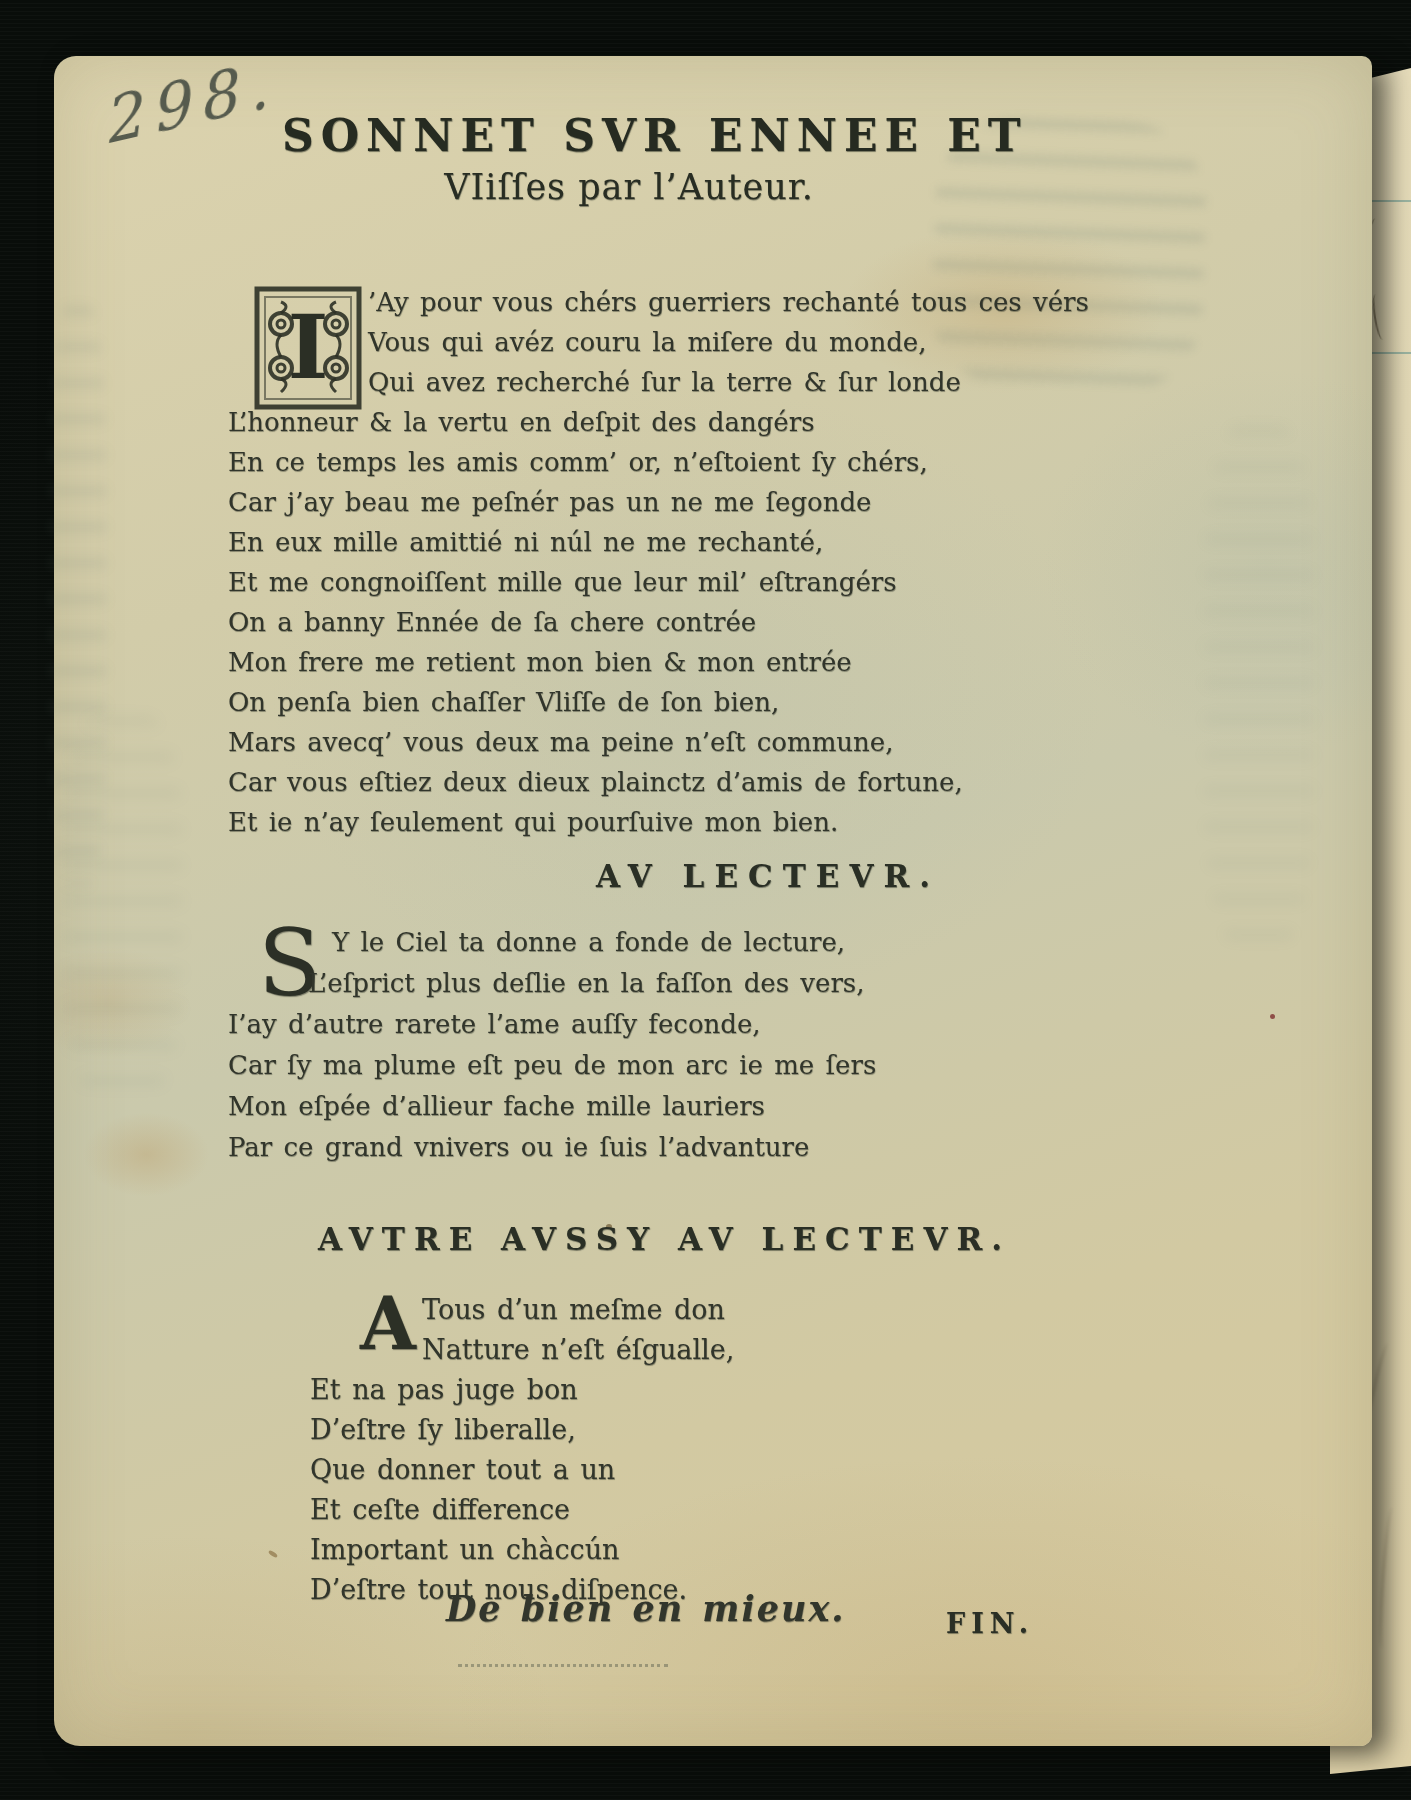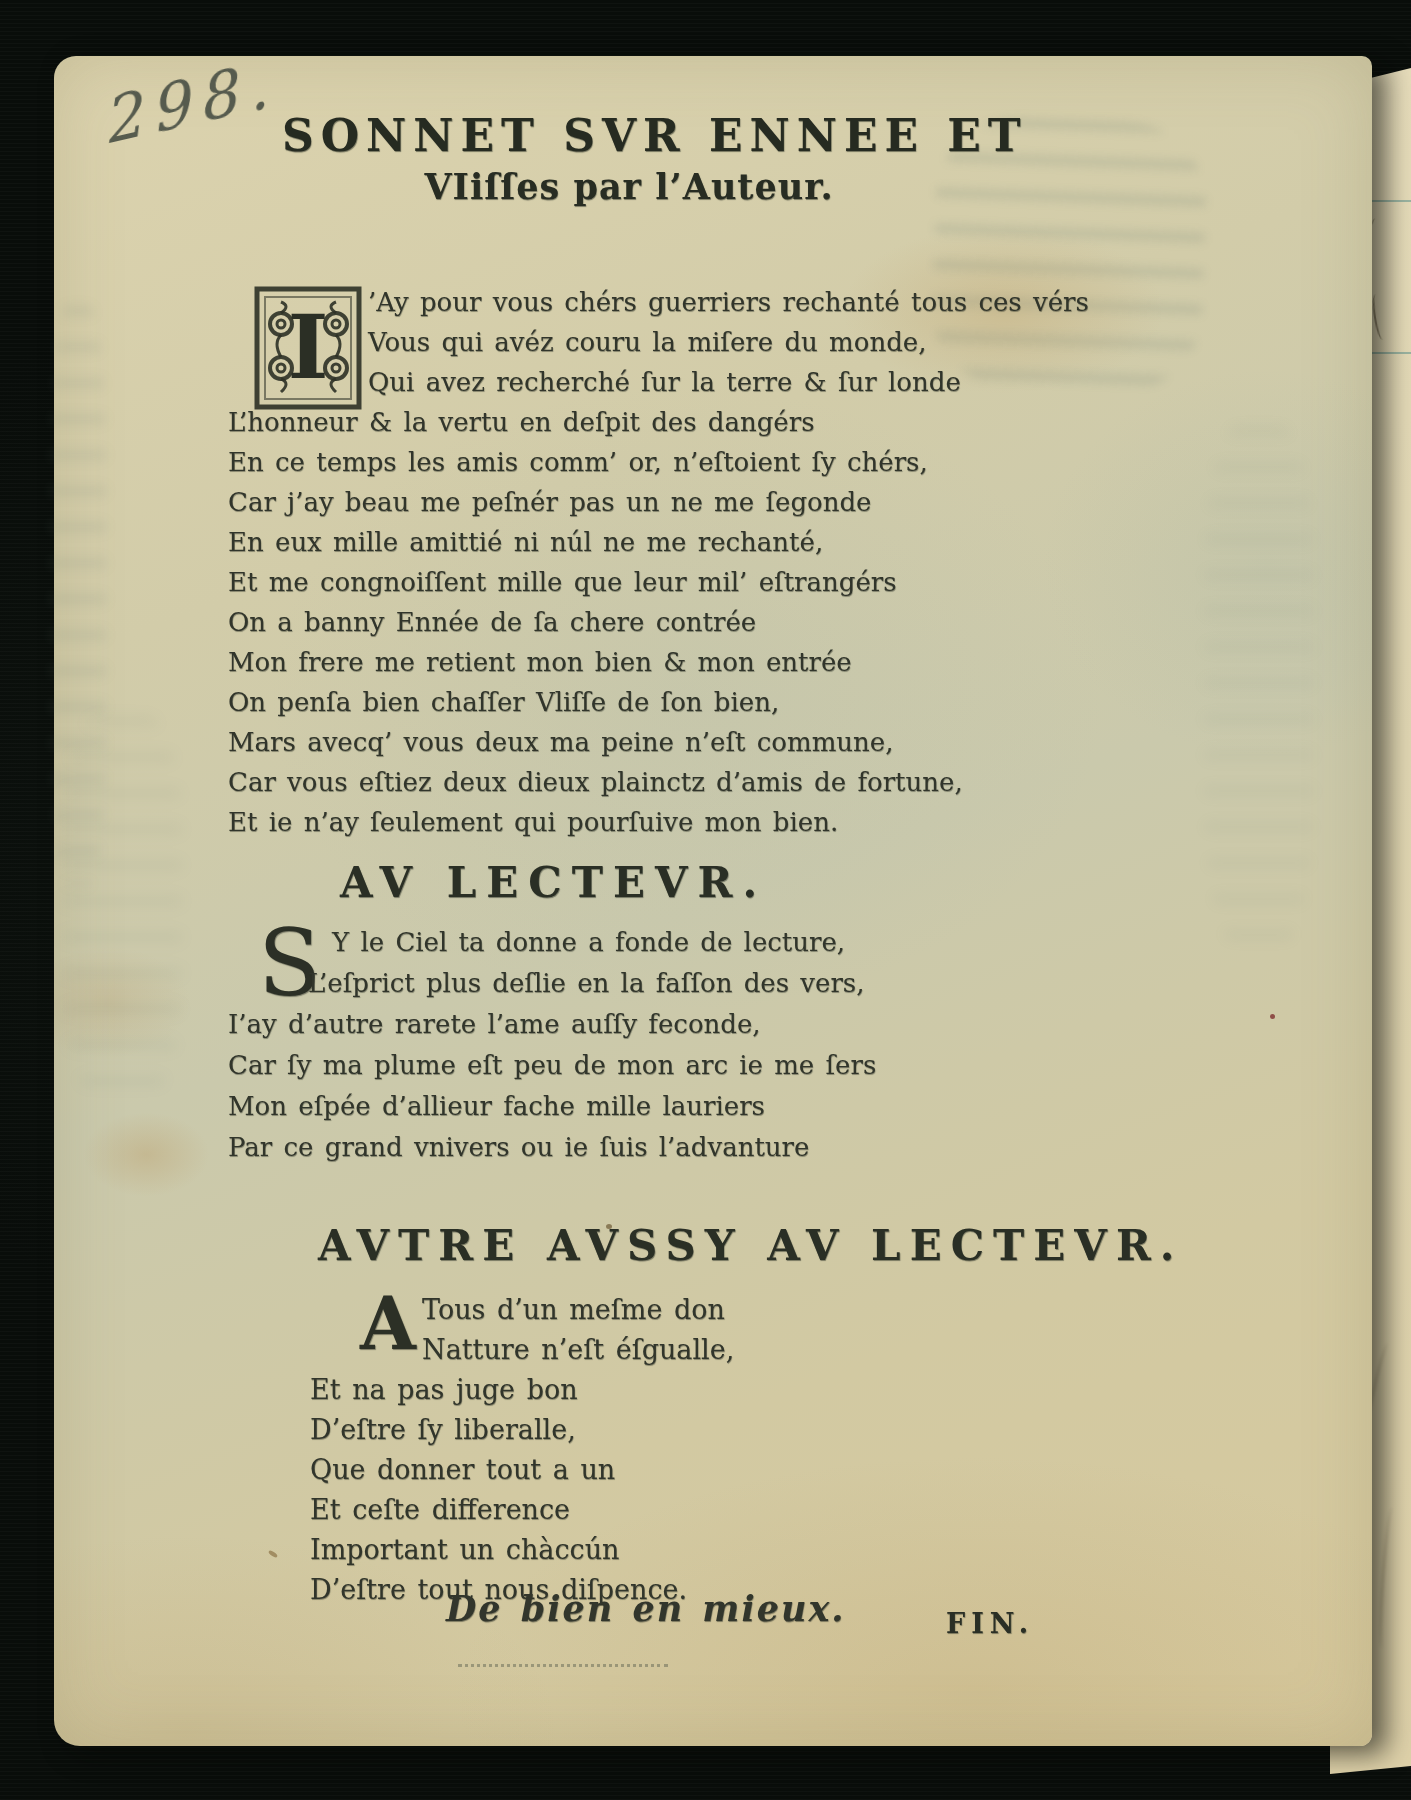--- a/index.html
+++ b/index.html
@@ -89,21 +89,21 @@
   }
 
   
   .title-block{position:absolute;left:228px;top:52px;width:694px;text-align:center;}
   .title-main{
     font-size:44px;font-weight:bold;letter-spacing:7px;line-height:56px;
     color:#262b21;text-shadow:0.6px 0.8px 0.9px rgba(38,43,33,0.55);
     white-space:nowrap;
   }
   .title-sub{
-    font-size:35px;font-weight:bold;letter-spacing:1px;line-height:46px;
+    font-size:35px;font-weight:normal;letter-spacing:1px;line-height:46px;
     color:#282d23;text-shadow:0.5px 0.6px 0.8px rgba(38,43,33,0.5);
   }
 
   
   .poem{position:absolute;white-space:nowrap;}
   .poem .line{
     color:#31352b;
     text-shadow:0.5px 0.6px 0.7px rgba(44,48,38,0.45);
     word-spacing:3px;
   }
@@ -123,22 +123,22 @@
   .dropcap-plain{
     position:absolute;color:#2c3026;
     text-shadow:0.8px 1px 1px rgba(40,44,34,0.5);
     line-height:1;
   }
   .dropcap-s{left:204px;top:862px;font-size:92px;}
   .dropcap-a{left:306px;top:1232px;font-size:72px;font-weight:bold;}
 
   
   .section-heading{
-    position:absolute;text-align:left;
-    font-size:42px;font-weight:bold;color:#2a2f25;
+    position:absolute;text-align:right;
+    font-size:31px;font-weight:bold;color:#2a2f25;
     letter-spacing:10px;white-space:nowrap;
     text-shadow:0.6px 0.7px 0.8px rgba(40,45,35,0.5);
   }
   .heading-1{left:286px;top:802px;width:600px;}
   .heading-2{left:264px;top:1165px;width:600px;letter-spacing:9px;}
 
   
   .motto{
     position:absolute;left:392px;top:1532px;
     font-size:35px;font-style:italic;font-weight:bold;

